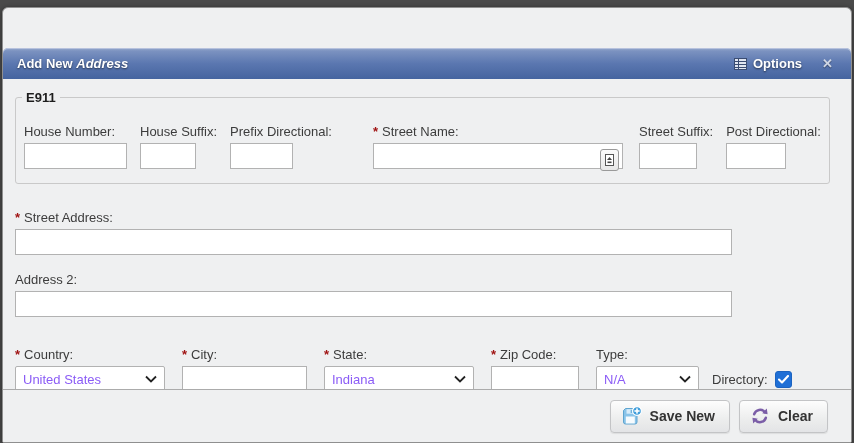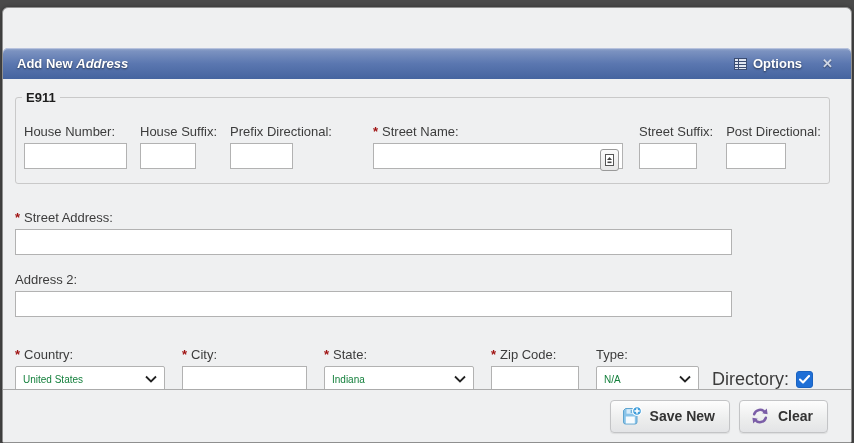--- a/index.html
+++ b/index.html
@@ -71,26 +71,26 @@
   .section { margin-top:26px; }
   .section-a2 { margin-top:17px; }
   .wide-input { width:717px; }
   
   .loc-row { display:flex; margin-top:15px; align-items:flex-end; }
   .loc-col { margin-right:17px; }
   .sel-wrap { position:relative; display:inline-block; }
   select.sel {
     appearance:none; -webkit-appearance:none;
     height:27px; border:1px solid #b2b2b2; border-radius:2px; background:#fff;
-    font-family:inherit; font-size:10px; padding:0 24px 0 7px; outline:none;
-    color:#15803d;
+    font-family:inherit; font-size:13px; padding:0 24px 0 7px; outline:none;
+    color:#8b5cf6;
   }
   .sel-chevron { position:absolute; right:8px; top:9px; pointer-events:none; }
   .directory-wrap { display:flex; align-items:center; height:27px; margin-left:-4px; }
-  .directory-wrap .dir-label { font-size:18px; color:#3c3c3c; margin-right:7px; }
+  .directory-wrap .dir-label { font-size:13px; color:#3c3c3c; margin-right:7px; }
   .checkbox {
     width:17px; height:17px; border-radius:3px;
     background:#1f6fd6; border:1px solid #1b63c0;
     display:flex; align-items:center; justify-content:center;
     cursor:pointer;
   }
   
   .footer {
     position:absolute; left:0; right:0; bottom:0; height:53px;
     background:#eff0f1; border-top:1px solid #ababab;

